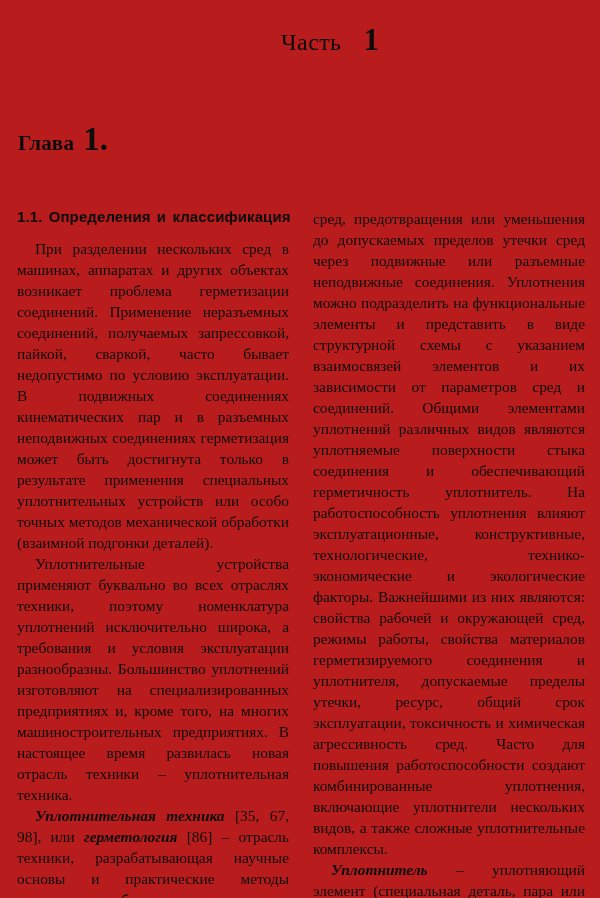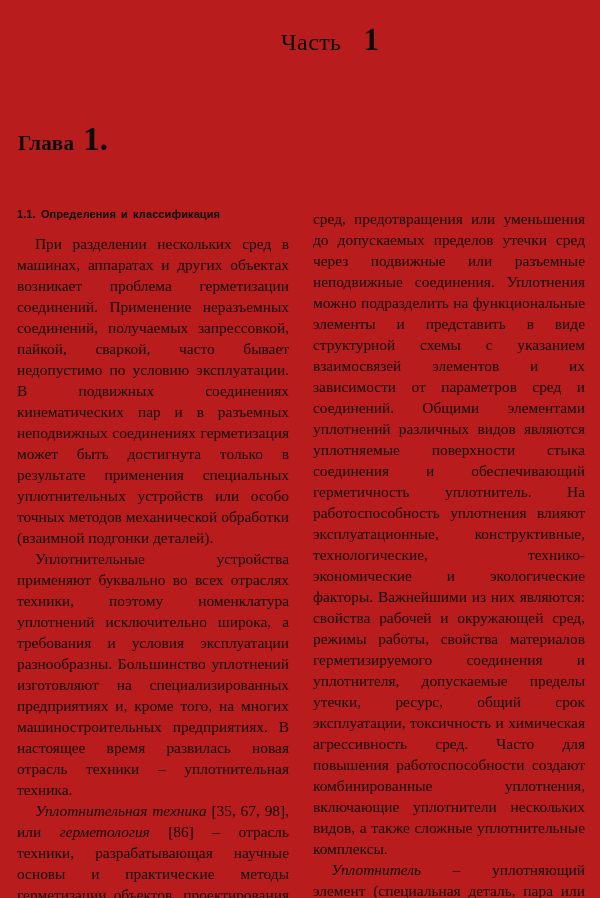--- a/index.html
+++ b/index.html
@@ -93,40 +93,40 @@
     top: 0;
     width: 272px;
     height: 690px;
   }
   .col-left  { left: 0; }
   .col-right { left: 296px; }
 
   
   .section-heading {
     font-family: "Liberation Sans", "DejaVu Sans", sans-serif;
-    font-size: 11px;
+    font-size: 15px;
     font-weight: 700;
     letter-spacing: 0.1px;
     word-spacing: 2px;
     margin: 0 0 13px 0;
     white-space: nowrap;
   }
 
   
   .para {
     margin: 0;
     font-size: 15.4px;
     line-height: 21px;
     text-align: justify;
     text-justify: inter-word;
     text-indent: 18px;
     hyphens: manual;
   }
   .para.no-indent { text-indent: 0; }
-  .para i { font-style: italic; }
+  .para i { font-style: italic; font-weight: bold; }
 
   .col-right .para:first-child { text-indent: 0; }
 </style>
 </head>
 <body>
 
 <div class="page">
 
   <div class="part-line">
     <span class="part-word">Часть</span><span class="part-num">1</span>

